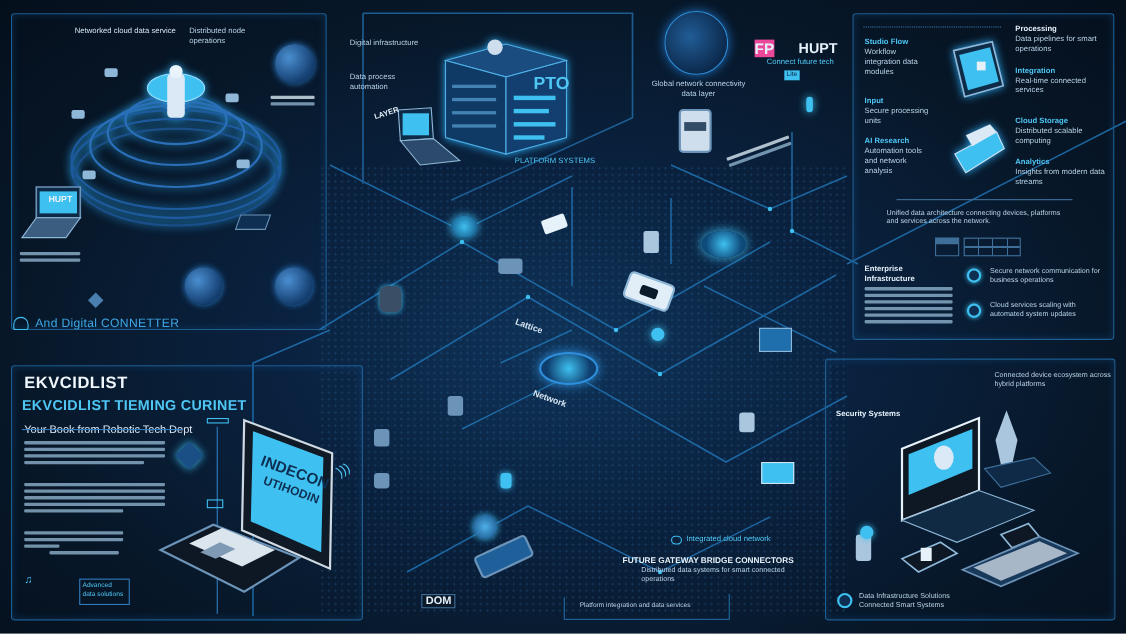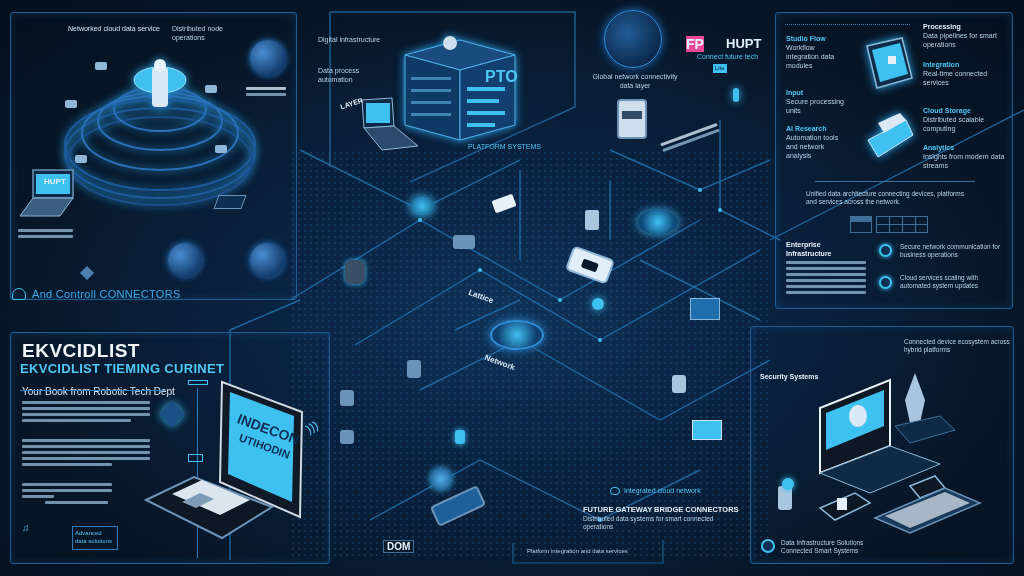--- a/index.html
+++ b/index.html
@@ -99,21 +99,21 @@
     <span class="fake"></span>
     <span class="fake"></span>
   </div>
 
 <div class="abs" style="left:168px;top:243px;width:34px;height:34px;border-radius:50%;background:radial-gradient(circle at 35% 35%,#4a8ed0,#143e70 70%);box-shadow:0 0 6px #2a7fd0;"></div>
 <div class="abs" style="left:250px;top:243px;width:34px;height:34px;border-radius:50%;background:radial-gradient(circle at 35% 35%,#4a8ed0,#143e70 70%);box-shadow:0 0 6px #2a7fd0;"></div>
 <div class="abs" style="left:216px;top:195px;width:28px;height:14px;background:#0e2f52;border:1px solid #6c93b8;transform:skewX(-20deg);"></div>
 <div class="abs" style="left:82px;top:268px;width:10px;height:10px;background:#4b7fb0;transform:rotate(45deg);"></div>
 
 <div class="abs" style="left:12px;top:288px;width:14px;height:12px;border:1.5px solid #3ec0f0;border-radius:7px 7px 2px 2px;"></div>
-<div class="abs" style="left:32px;top:288px;font-size:11px;color:#3ea8e6;letter-spacing:0.3px;">And Controll CONNECTORS</div>
+<div class="abs" style="left:32px;top:288px;font-size:11px;color:#3ea8e6;letter-spacing:0.3px;">And Digital CONNETTER</div>
 
 <svg class="abs" width="280" height="180" style="left:330px;top:12px;">
   <polyline points="0,0 245,0 245,95 80,170" fill="none" stroke="#1d5d92" stroke-width="1.5"></polyline>
   <polyline points="0,0 0,155" fill="none" stroke="#1d5d92" stroke-width="1.5"></polyline>
 </svg>
 <div class="abs small" style="left:318px;top:35px;width:72px;">Digital infrastructure</div>
 <div class="abs small" style="left:318px;top:66px;width:72px;">Data process automation</div>
 
 <svg class="abs glow" width="130" height="120" style="left:395px;top:25px;">
   <polygon points="10,30 65,15 120,30 65,45" fill="#1b4c80" stroke="#4fb0e8" stroke-width="1"></polygon>
@@ -217,21 +217,21 @@
     <span class="fake"></span>
     <span class="fake"></span>
     <span class="fake"></span>
 </div>
 <div class="abs" style="left:879px;top:244px;width:13px;height:13px;border-radius:50%;border:2px solid #3ec0f0;background:#0e2f52;box-shadow:0 0 5px #3ec0f0;"></div>
 <div class="abs small" style="left:900px;top:243px;width:104px;font-size:6.5px;line-height:8px;">Secure network communication for business operations</div>
 <div class="abs" style="left:879px;top:276px;width:13px;height:13px;border-radius:50%;border:2px solid #3ec0f0;background:#0e2f52;box-shadow:0 0 5px #3ec0f0;"></div>
 <div class="abs small" style="left:900px;top:274px;width:104px;font-size:6.5px;line-height:8px;">Cloud services scaling with automated system updates</div>
 
 <div class="panel" style="left:10px;top:332px;width:320px;height:232px;"></div>
-<div class="abs hd" style="left:22px;top:340px;font-size:19px;color:#f0f6fb;letter-spacing:0.5px;">EKVCIDLIST</div>
+<div class="abs hd" style="left:22px;top:340px;font-size:15px;color:#f0f6fb;letter-spacing:0.5px;">EKVCIDLIST</div>
 <div class="abs hd cyan" style="left:20px;top:361px;font-size:13px;letter-spacing:0.3px;">EKVCIDLIST TIEMING CURINET</div>
 <div class="abs" style="left:22px;top:386px;font-size:10px;color:#dfeaf4;">Your Book from Robotic Tech Dept</div>
 <div class="abs" style="left:20px;top:390px;width:146px;border-top:1px solid #2f7dc0;"></div>
 
 <div class="abs" style="left:22px;top:398px;width:128px;">
     <span class="fake"></span>
     <span class="fake"></span>
     <span class="fake"></span>
     <span class="fake" style="width:85%"></span>
   </div>
@@ -291,21 +291,21 @@
 
 <div class="abs hd" style="left:468px;top:292px;font-size:8px;color:#d6e7f4;transform:rotate(20deg);">Lattice</div>
 <div class="abs hd" style="left:484px;top:358px;font-size:8px;color:#d6e7f4;transform:rotate(20deg);">Network</div>
 
 <div class="abs" style="left:430px;top:468px;width:22px;height:22px;border-radius:50%;background:radial-gradient(circle,#4fb0e8,#134a80);box-shadow:0 0 6px #3ec0f0;"></div>
 <div class="abs" style="left:432px;top:495px;width:52px;height:22px;background:#1f5f9a;border:2px solid #6c93b8;border-radius:4px;transform:rotate(-25deg);"></div>
 <div class="abs hd" style="left:383px;top:540px;font-size:10px;color:#e6f1fa;background:#0b1a2b;border:1px solid #3f6f99;padding:0 3px;">DOM</div>
 
 <div class="abs" style="left:610px;top:487px;width:10px;height:8px;border:1px solid #3ec0f0;border-radius:4px;"></div>
 <div class="abs small cyan" style="left:624px;top:486px;">Integrated cloud network</div>
-<div class="abs hd" style="left:583px;top:505px;font-size:7.5px;color:#e6f1fa;">FUTURE GATEWAY BRIDGE CONNECTORS</div>
+<div class="abs hd" style="left:566px;top:505px;font-size:7.5px;color:#e6f1fa;">FUTURE GATEWAY BRIDGE CONNECTORS</div>
 <div class="abs small" style="left:583px;top:515px;width:136px;font-size:6.5px;line-height:8px;">Distributed data systems for smart connected operations</div>
 <svg class="abs" width="160" height="30" style="left:513px;top:540px;">
   <polyline points="0,3 0,23 150,23 150,0" fill="none" stroke="#1d5d92" stroke-width="1.2"></polyline>
 </svg>
 <div class="abs small" style="left:527px;top:547px;font-size:6px;">Platform integration and data services</div>
 
 <div class="panel" style="left:750px;top:326px;width:264px;height:238px;"></div>
 <div class="abs small" style="left:904px;top:338px;width:106px;font-size:6.5px;line-height:8px;">Connected device ecosystem across hybrid platforms</div>
 <div class="abs small" style="left:760px;top:372px;color:#e6f1fa;font-weight:bold;">Security Systems</div>
 

